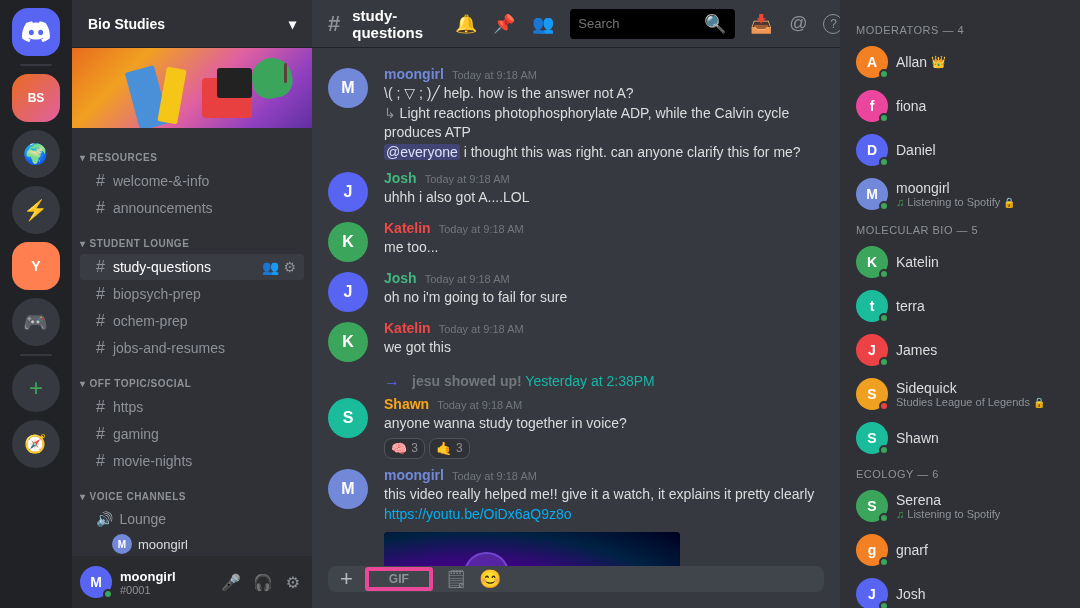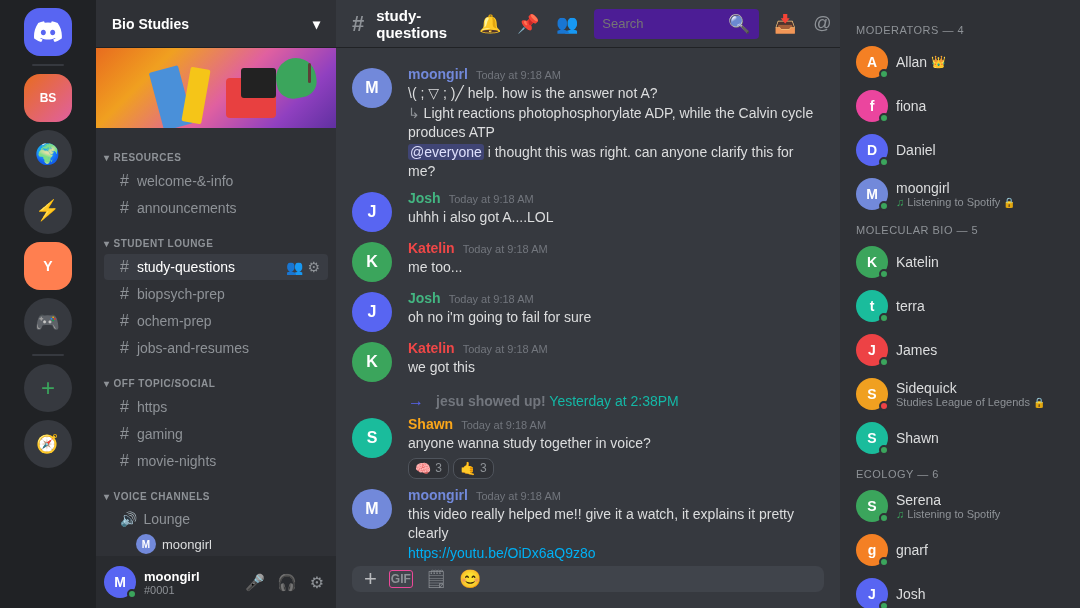--- a/index.html
+++ b/index.html
@@ -1,20 +1,20 @@
 <!DOCTYPE html>
 <html><head>
   <meta charset="utf-8">
   <style>
     * { margin: 0; padding: 0; box-sizing: border-box; }
     body { width: 1080px; height: 608px; overflow: hidden; font-family: 'Segoe UI', Arial, sans-serif; background: #36393f; color: #dcddde; font-size: 14px; display: flex; }
 
     
     #server-sidebar {
-      width: 96px; background: #202225; display: flex; flex-direction: column; align-items: center; padding: 8px 0; gap: 8px; flex-shrink: 0; overflow-y: auto;
+      width: 72px; background: #202225; display: flex; flex-direction: column; align-items: center; padding: 8px 0; gap: 8px; flex-shrink: 0; overflow-y: auto;
     }
     .server-icon {
       width: 48px; height: 48px; border-radius: 50%; background: #36393f; display: flex; align-items: center; justify-content: center; cursor: pointer; color: #fff; font-size: 18px; flex-shrink: 0;
     }
     .server-icon.active { border-radius: 16px; background: #5865f2; }
     .server-divider { width: 32px; height: 2px; background: #36393f; border-radius: 1px; }
 
     
     #channel-sidebar {
       width: 240px; background: #2f3136; display: flex; flex-direction: column; flex-shrink: 0; overflow: hidden;
@@ -57,21 +57,21 @@
     #main-content { flex: 1; display: flex; flex-direction: column; overflow: hidden; }
     #channel-header {
       height: 48px; background: #36393f; border-bottom: 1px solid #202225; display: flex; align-items: center; padding: 0 16px; gap: 12px; flex-shrink: 0;
     }
     #channel-header-hash { font-size: 20px; color: #8e9297; }
     #channel-header-name { font-weight: 700; color: #fff; font-size: 15px; }
     #channel-header-divider { width: 1px; height: 24px; background: #4f545c; margin: 0 4px; }
     #channel-header-actions { margin-left: auto; display: flex; align-items: center; gap: 16px; color: #8e9297; }
     #channel-header-actions span { cursor: pointer; font-size: 18px; }
     #search-box {
-      background: #4c1d95; border-radius: 4px; padding: 4px 8px; display: flex; align-items: center; gap: 6px; color: #8e9297; font-size: 13px; cursor: text;
+      background: #000000; border-radius: 4px; padding: 4px 8px; display: flex; align-items: center; gap: 6px; color: #8e9297; font-size: 13px; cursor: text;
     }
     #search-box input { background: transparent; border: none; outline: none; color: #dcddde; width: 120px; font-size: 13px; }
 
     
     #messages-area { flex: 1; overflow-y: auto; padding: 16px 0; display: flex; flex-direction: column; }
     .message-group { display: flex; gap: 16px; padding: 2px 16px; margin-bottom: 4px; position: relative; }
     .message-avatar { width: 40px; height: 40px; border-radius: 50%; flex-shrink: 0; margin-top: 2px; }
     .message-content { flex: 1; }
     .message-header { display: flex; align-items: baseline; gap: 8px; margin-bottom: 2px; }
     .message-username { font-weight: 600; font-size: 14px; }
@@ -377,21 +377,21 @@
         </div>
       </div>
     </div>
 
   </div>
 
   <div id="message-input-area">
     <div id="message-input-box">
       <span class="input-icon" style="font-size:22px;color:#b9bbbe;">+</span>
       <div style="display:flex;gap:12px;align-items:center;">
-        <span class="input-icon" style="font-size:12px;font-weight:700;border:1px solid #ec4899;border-radius:3px;padding:1px 1px;">GIF</span>
+        <span class="input-icon" style="font-size:12px;font-weight:700;border:4px solid #ec4899;border-radius:3px;padding:1px 20px;">GIF</span>
         <span class="input-icon">🗒</span>
         <span class="input-icon">😊</span>
       </div>
     </div>
   </div>
 </div>
 
 <div id="members-sidebar">
   <div class="members-category">MODERATORS — 4</div>
 

